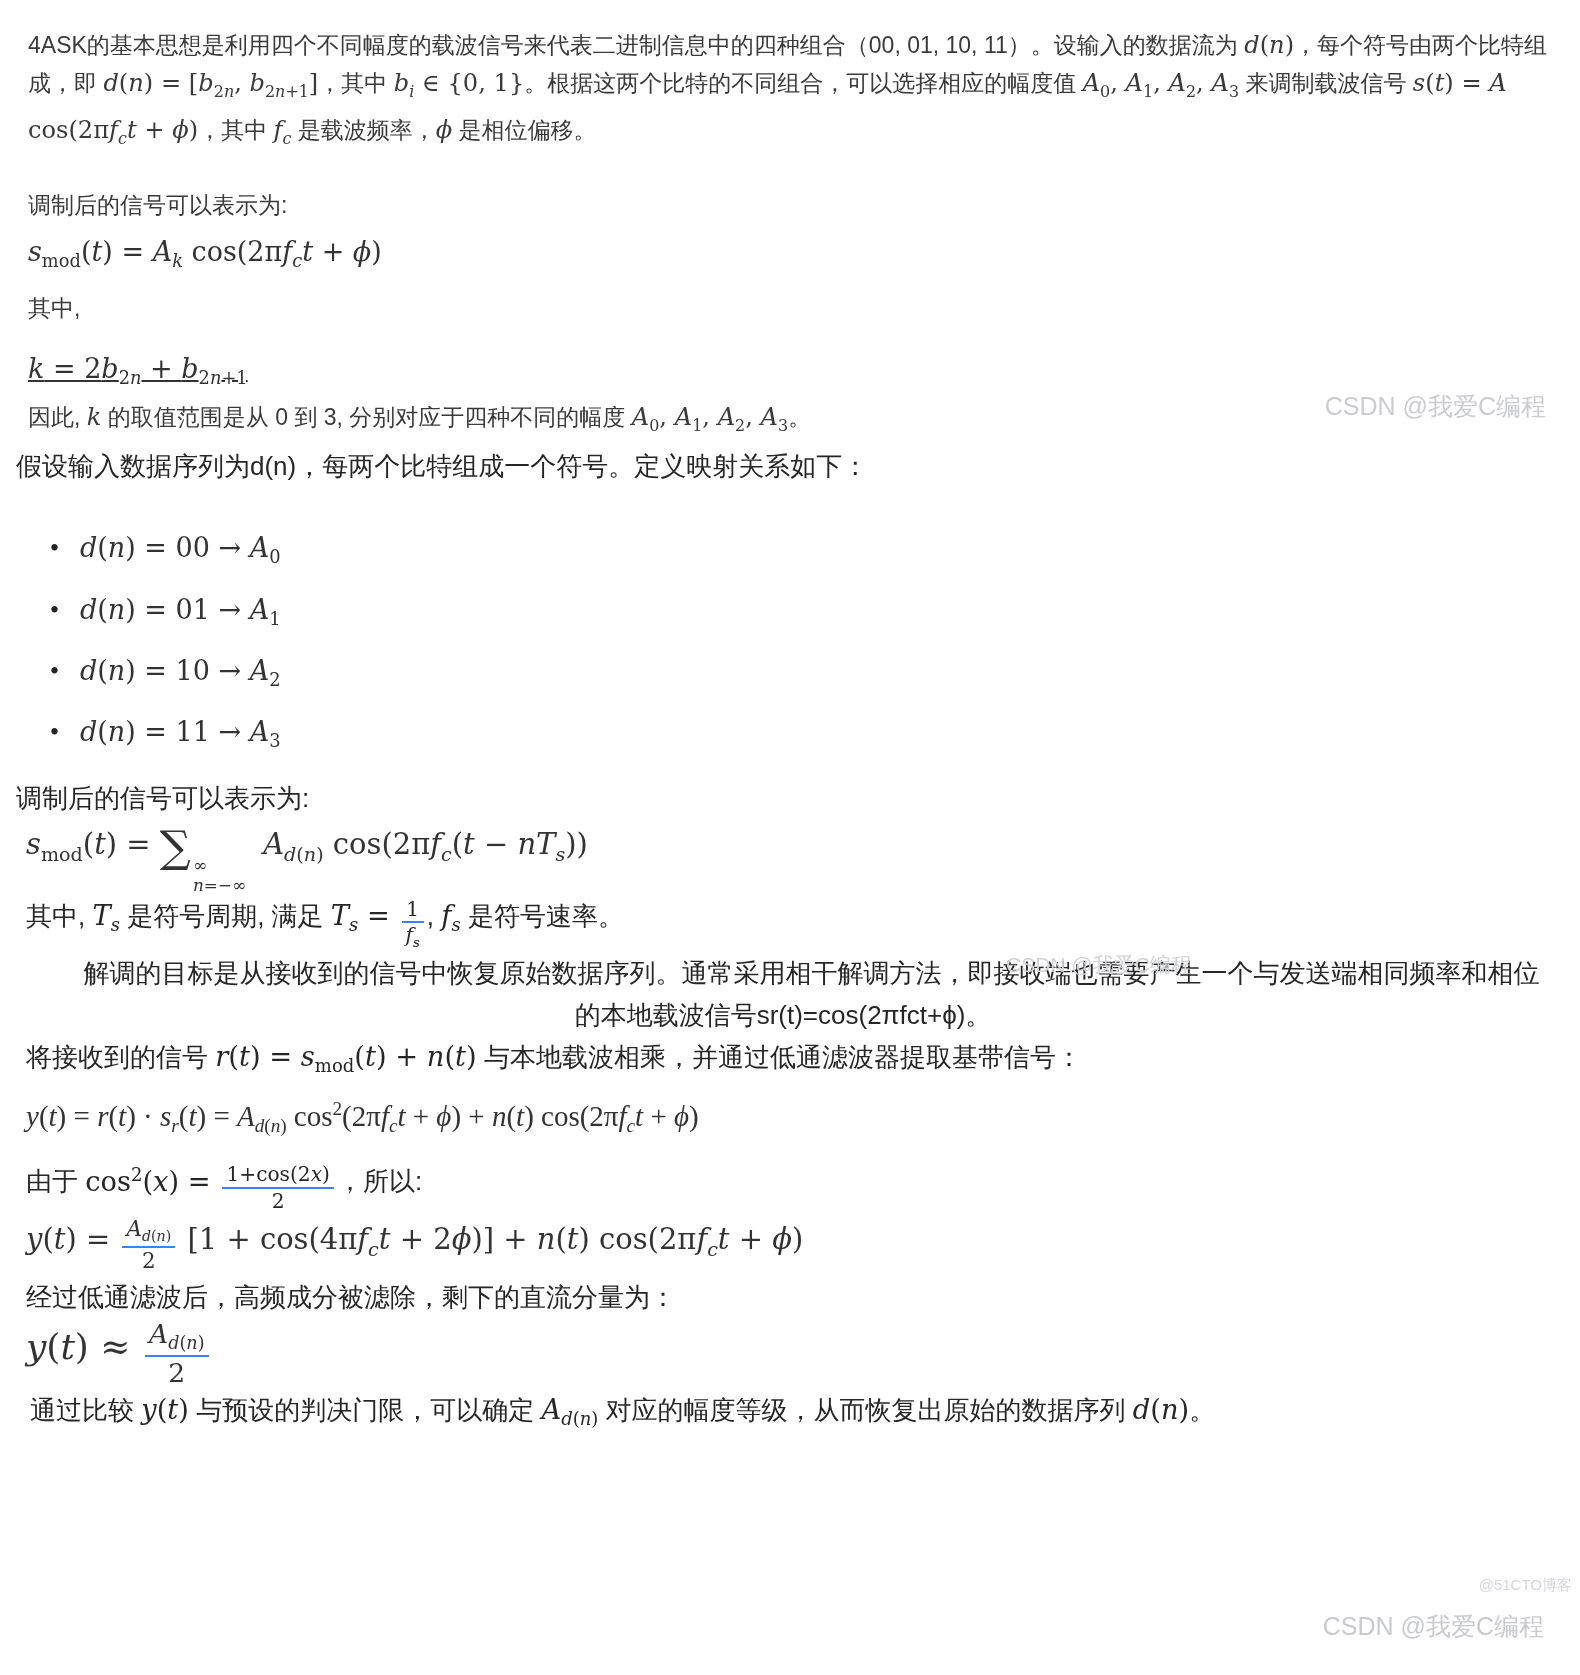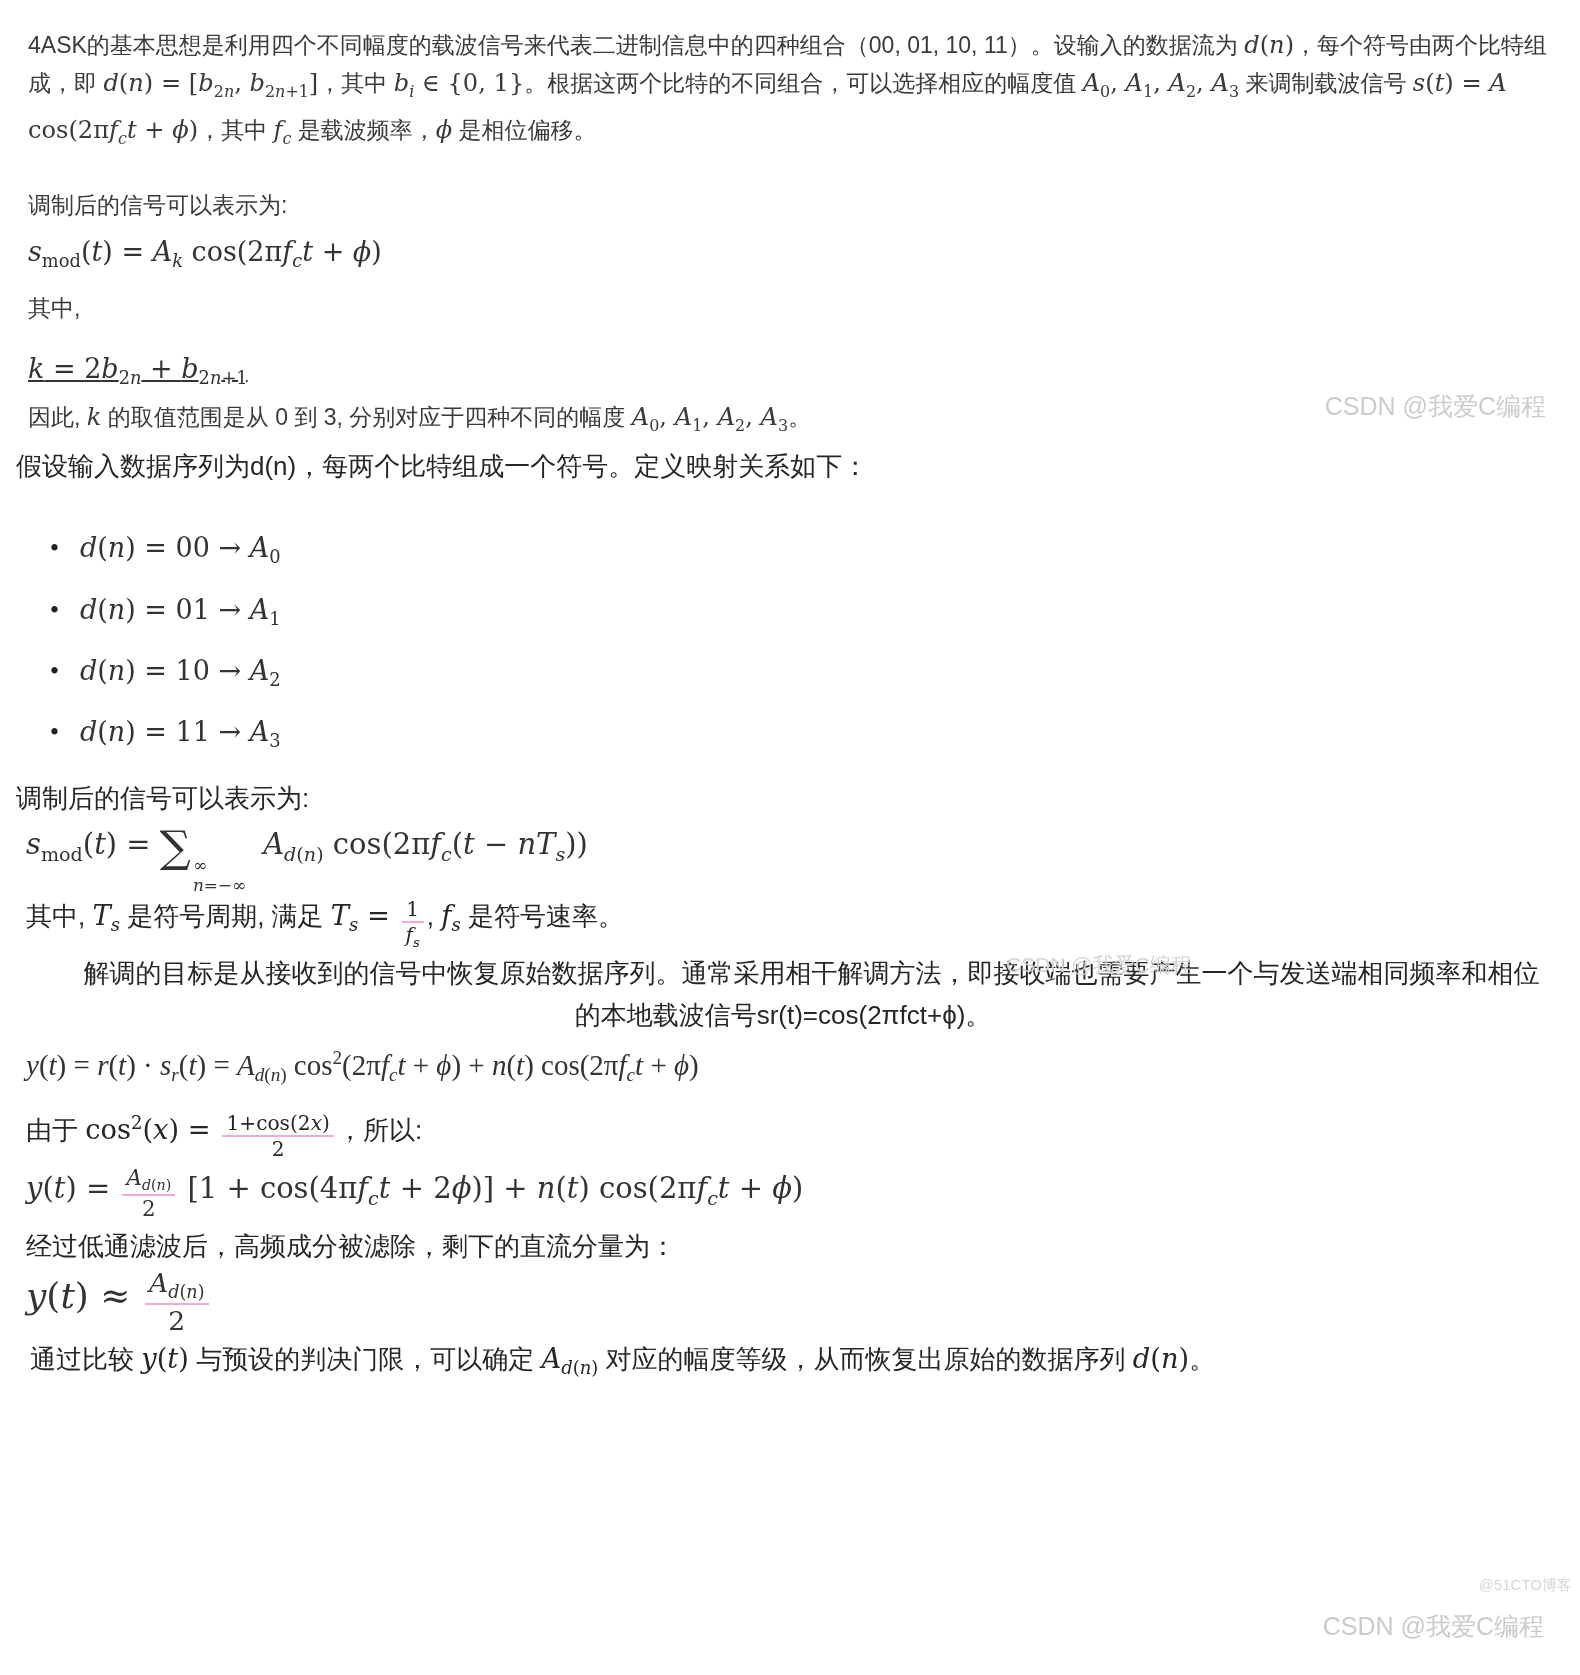--- a/index.html
+++ b/index.html
@@ -53,21 +53,21 @@
   .multiply{margin-top:58px;padding-left:10px;}
   .f-y{margin-top:14px;font-size:29px;line-height:44px;padding-left:10px;font-family:Liberation Serif, serif;}
   .identity{margin-top:42px;padding-left:10px;line-height:52px;}
   .f-y2{margin-top:8px;font-size:29px;line-height:52px;padding-left:10px;}
   .lowpass{margin-top:40px;padding-left:10px;}
   .f-dc{margin-top:6px;font-size:36px;line-height:56px;padding-left:10px;}
   .decision{margin-top:34px;padding-left:14px;}
   
   .frac{display:inline-block;text-align:center;vertical-align:-0.85em;font-size:0.74em;line-height:1.22;margin:0 3px;}
   .frac .num{display:block;padding:0 4px;}
-  .frac .den{display:block;border-top:2px solid #f9a8d4;padding:0 4px;}
+  .frac .den{display:block;border-top:2px solid #3b82f6;padding:0 4px;}
   
   .sum-op{font-size:1.5em;vertical-align:-0.18em;}
   .limits{display:inline-flex;flex-direction:column;align-items:flex-start;font-size:0.58em;line-height:1.15;vertical-align:-1.05em;margin:0 8px 0 2px;}
   
   .wm{position:absolute;pointer-events:none;white-space:nowrap;font-family:"Liberation Sans","DejaVu Sans",sans-serif;}
   .wm1{top:390px;right:34px;font-size:25px;color:#cbccd0;}
   .wm2{top:951px;left:1006px;font-size:21px;color:#d2d3d6;}
   .wm3{top:1610px;right:36px;font-size:25px;color:#c9cacd;}
   .wm4{top:1576px;right:8px;font-size:15px;color:#d5d6d9;}
 </style>
@@ -95,20 +95,21 @@
 
   <p class="mod-label">调制后的信号可以表示为:</p>
   <p class="formula f-sum"><i>s</i><sub>mod</sub>(<i>t</i>) = <span class="sum-op">∑</span><span class="limits">
         <span>∞</span>
         <span><i>n</i>=−∞</span>
       </span> <i>A</i><sub><i>d</i>(<i>n</i>)</sub> cos(2π<i>f</i><sub><i>c</i></sub>(<i>t</i> − <i>nT</i><sub><i>s</i></sub>))</p>
   <p class="period">其中, <span class="m"><i>T</i><sub><i>s</i></sub></span> 是符号周期, 满足 <span class="m"><i>T</i><sub><i>s</i></sub> = <span class="frac"><span class="num">1</span><span class="den"><i>f</i><sub><i>s</i></sub></span></span></span>,  <span class="m"><i>f</i><sub><i>s</i></sub></span> 是符号速率。</p>
 
   <p class="coherent">解调的目标是从接收到的信号中恢复原始数据序列。通常采用相干解调方法，即接收端也需要产生一个与发送端相同频率和相位的本地载波信号sr(t)=cos(2πfct+ϕ)。</p>
 
+  <p class="multiply">将接收到的信号 <span class="m"><i>r</i>(<i>t</i>) = <i>s</i><sub>mod</sub>(<i>t</i>) + <i>n</i>(<i>t</i>)</span> 与本地载波相乘，并通过低通滤波器提取基带信号：</p>
   <p class="formula f-y"><i>y</i>(<i>t</i>) = <i>r</i>(<i>t</i>) · <i>s</i><sub><i>r</i></sub>(<i>t</i>) = <i>A</i><sub><i>d</i>(<i>n</i>)</sub> cos<sup>2</sup>(2π<i>f</i><sub><i>c</i></sub><i>t</i> + <i>ϕ</i>) + <i>n</i>(<i>t</i>) cos(2π<i>f</i><sub><i>c</i></sub><i>t</i> + <i>ϕ</i>)</p>
 
   <p class="identity">由于 <span class="m">cos<sup>2</sup>(<i>x</i>) = <span class="frac"><span class="num">1+cos(2<i>x</i>)</span><span class="den">2</span></span></span>，所以:</p>
   <p class="formula f-y2"><i>y</i>(<i>t</i>) = <span class="frac"><span class="num"><i>A</i><sub><i>d</i>(<i>n</i>)</sub></span><span class="den">2</span></span> [1 + cos(4π<i>f</i><sub><i>c</i></sub><i>t</i> + 2<i>ϕ</i>)] + <i>n</i>(<i>t</i>) cos(2π<i>f</i><sub><i>c</i></sub><i>t</i> + <i>ϕ</i>)</p>
 
   <p class="lowpass">经过低通滤波后，高频成分被滤除，剩下的直流分量为：</p>
   <p class="formula f-dc"><i>y</i>(<i>t</i>) ≈ <span class="frac"><span class="num"><i>A</i><sub><i>d</i>(<i>n</i>)</sub></span><span class="den">2</span></span></p>
 
   <p class="decision">通过比较 <span class="m"><i>y</i>(<i>t</i>)</span> 与预设的判决门限，可以确定 <span class="m"><i>A</i><sub><i>d</i>(<i>n</i>)</sub></span> 对应的幅度等级，从而恢复出原始的数据序列 <span class="m"><i>d</i>(<i>n</i>)</span>。</p>
 </div>

